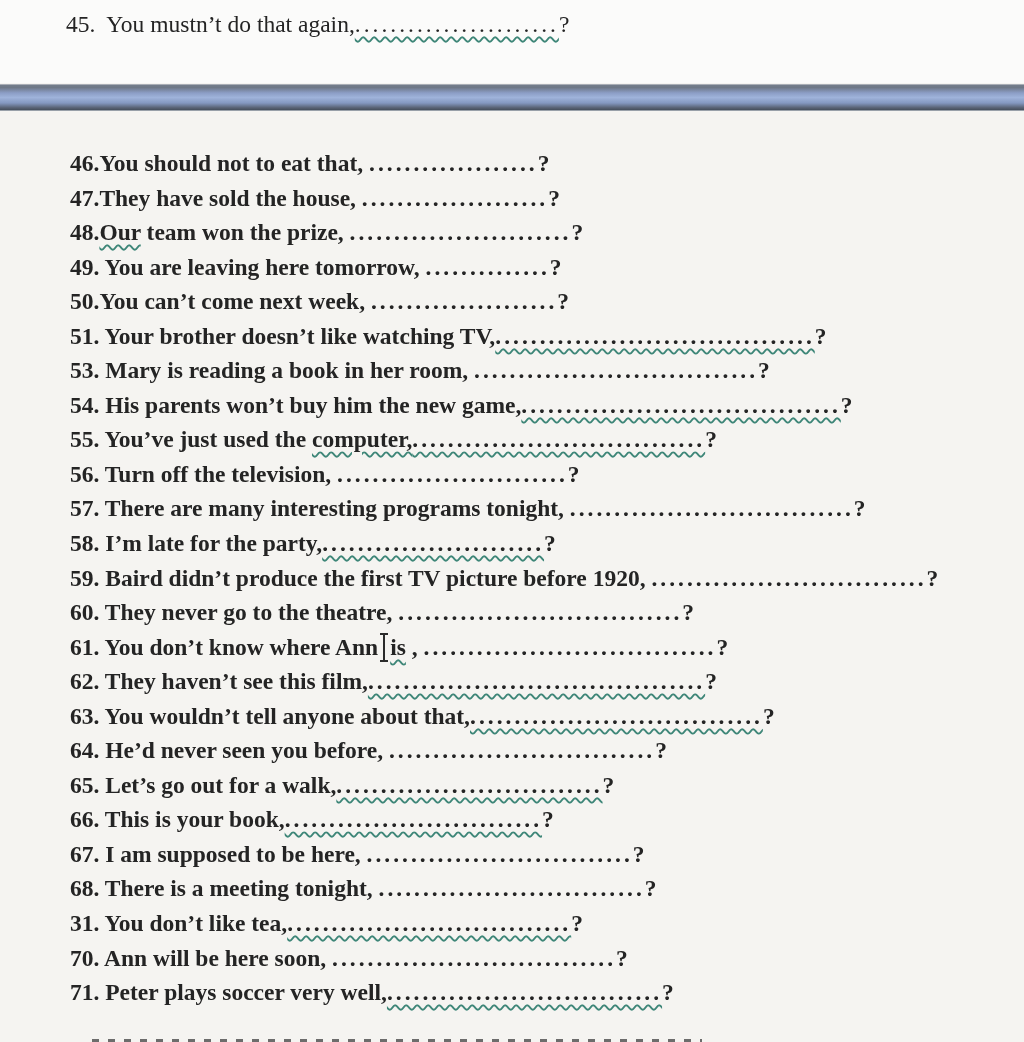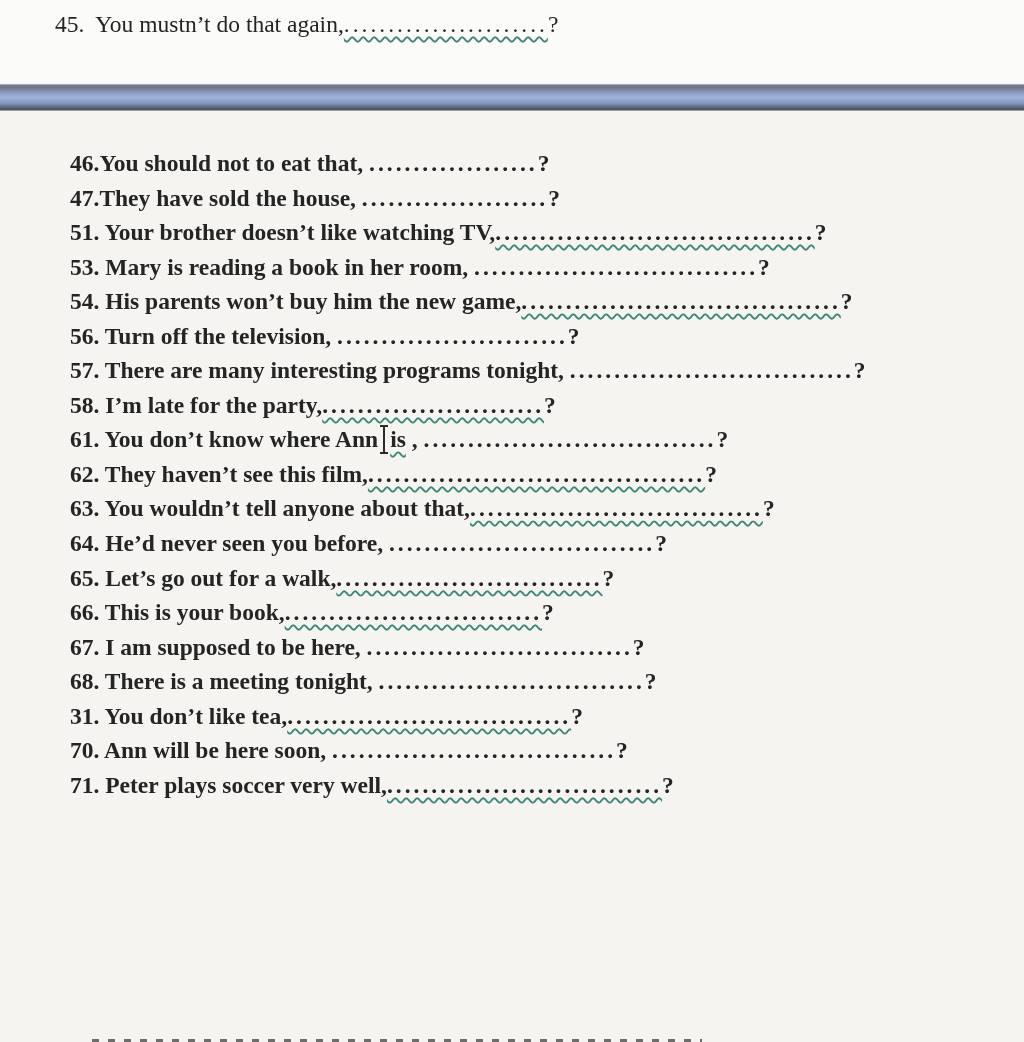--- a/index.html
+++ b/index.html
@@ -26,21 +26,21 @@
       #5b6578 90%,
       #454e5b 100%);
     border-top:1px solid #a9aeb6;
     border-bottom:1px solid #99a0a9;
   }
   .line{
     white-space:pre;
     font-size:23.5px;
   }
   #pre-break{
-    position:absolute;top:9px;left:55px;
+    position:absolute;top:9px;left:66px;
   }
   #pre-break .line{line-height:30px;}
   #body-list{
     position:absolute;top:146px;left:70px;width:940px;
   }
   #body-list .line{
     height:34.55px;line-height:34.55px;font-weight:bold;
   }
   .dots{
     letter-spacing:3px;
@@ -79,26 +79,32 @@
 
 <div class="pagebreak-bar"></div>
 
 <div id="pre-break">
     <div class="line"><span class="txt">45.  You mustn’t do that again,</span><span class="dots sq">.......................</span><span class="txt">?</span></div>
   </div>
 
 <div id="body-list">
     <div class="line"><span class="txt">46.You should not to eat that, </span><span class="dots">...................</span><span class="txt">?</span></div>
     <div class="line"><span class="txt">47.They have sold the house, </span><span class="dots">.....................</span><span class="txt">?</span></div>
+    <div class="line"><span class="txt">48.</span><span class="txt sq">Our</span><span class="txt"> team won the prize, </span><span class="dots">.........................</span><span class="txt">?</span></div>
+    <div class="line"><span class="txt">49. You are leaving here tomorrow, </span><span class="dots">..............</span><span class="txt">?</span></div>
+    <div class="line"><span class="txt">50.You can’t come next week, </span><span class="dots">.....................</span><span class="txt">?</span></div>
     <div class="line"><span class="txt">51. Your brother doesn’t like watching TV,</span><span class="dots sq">....................................</span><span class="txt">?</span></div>
     <div class="line"><span class="txt">53. Mary is reading a book in her room, </span><span class="dots">................................</span><span class="txt">?</span></div>
     <div class="line"><span class="txt">54. His parents won’t buy him the new game,</span><span class="dots sq">....................................</span><span class="txt">?</span></div>
+    <div class="line"><span class="txt">55. You’ve just used the </span><span class="txt sq">computer,</span><span class="dots sq">.................................</span><span class="txt">?</span></div>
     <div class="line"><span class="txt">56. Turn off the television, </span><span class="dots">..........................</span><span class="txt">?</span></div>
     <div class="line"><span class="txt">57. There are many interesting programs tonight, </span><span class="dots">................................</span><span class="txt">?</span></div>
     <div class="line"><span class="txt">58. I’m late for the party,</span><span class="dots sq">.........................</span><span class="txt">?</span></div>
+    <div class="line"><span class="txt">59. Baird didn’t produce the first TV picture before 1920, </span><span class="dots">...............................</span><span class="txt">?</span></div>
+    <div class="line"><span class="txt">60. They never go to the theatre, </span><span class="dots">................................</span><span class="txt">?</span></div>
     <div class="line"><span class="txt">61. You don’t know where Ann</span><span class="cursor"><span class="stem"></span><span class="cap-top"></span><span class="cap-bot"></span></span><span class="txt sq">is</span><span class="txt"> , </span><span class="dots">.................................</span><span class="txt">?</span></div>
     <div class="line"><span class="txt">62. They haven’t see this film,</span><span class="dots sq">......................................</span><span class="txt">?</span></div>
     <div class="line"><span class="txt">63. You wouldn’t tell anyone about that,</span><span class="dots sq">.................................</span><span class="txt">?</span></div>
     <div class="line"><span class="txt">64. He’d never seen you before, </span><span class="dots">..............................</span><span class="txt">?</span></div>
     <div class="line"><span class="txt">65. Let’s go out for a walk,</span><span class="dots sq">..............................</span><span class="txt">?</span></div>
     <div class="line"><span class="txt">66. This is your book,</span><span class="dots sq">.............................</span><span class="txt">?</span></div>
     <div class="line"><span class="txt">67. I am supposed to be here, </span><span class="dots">..............................</span><span class="txt">?</span></div>
     <div class="line"><span class="txt">68. There is a meeting tonight, </span><span class="dots">..............................</span><span class="txt">?</span></div>
     <div class="line"><span class="txt">31. You don’t like tea,</span><span class="dots sq">................................</span><span class="txt">?</span></div>
     <div class="line"><span class="txt">70. Ann will be here soon, </span><span class="dots">................................</span><span class="txt">?</span></div>

